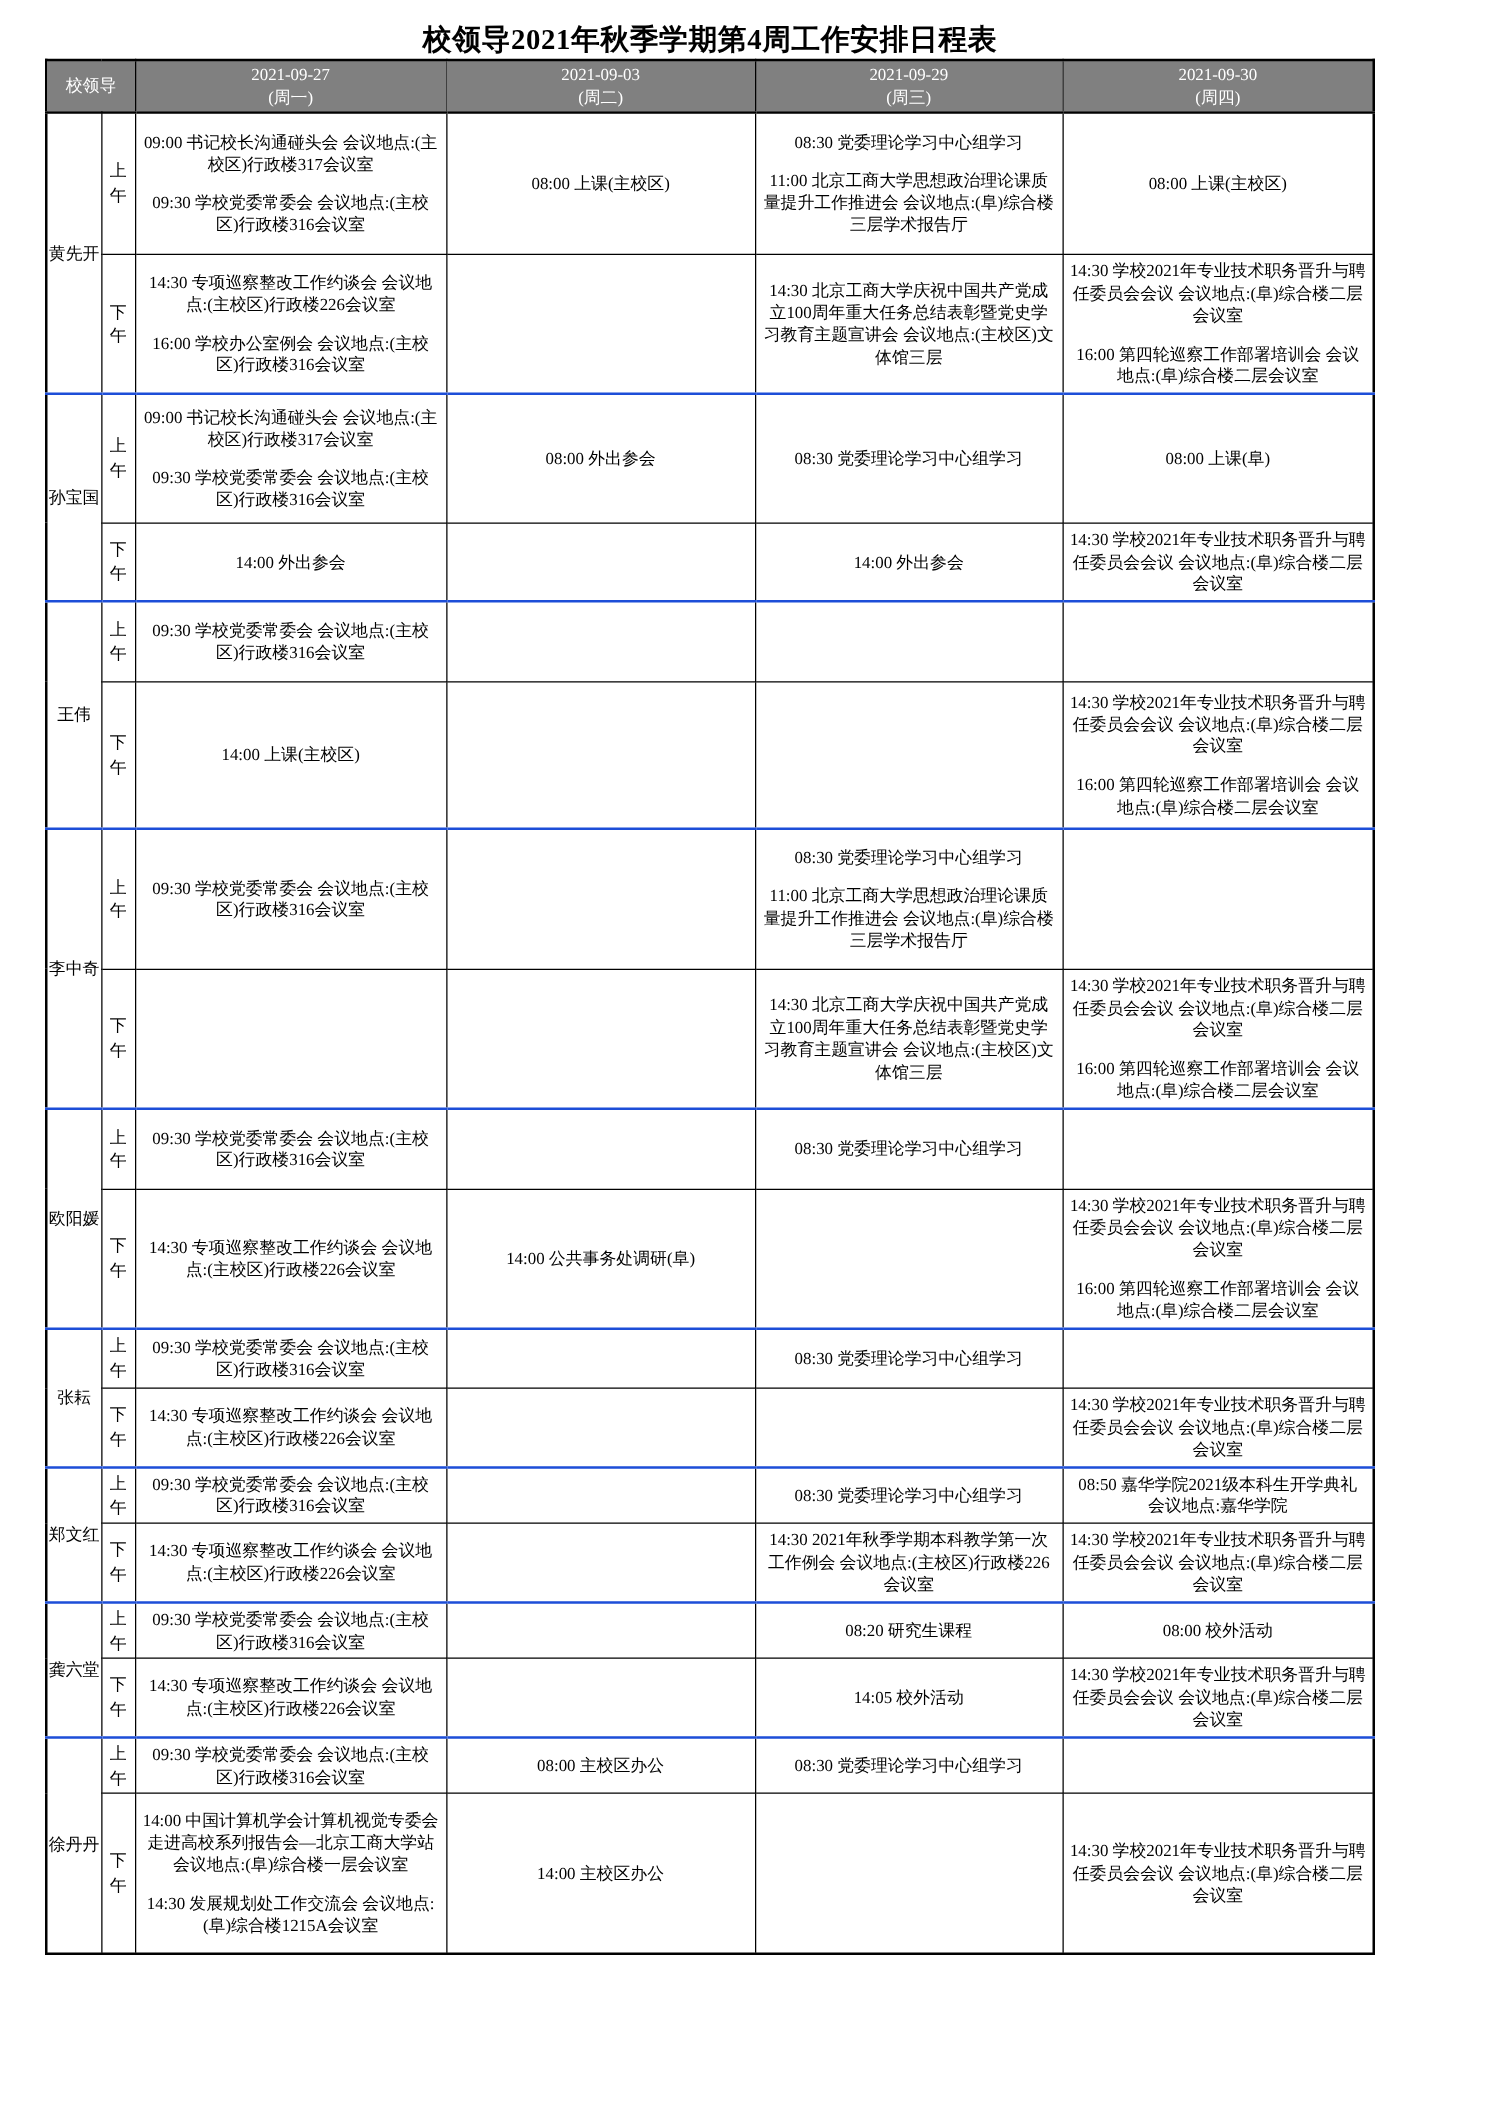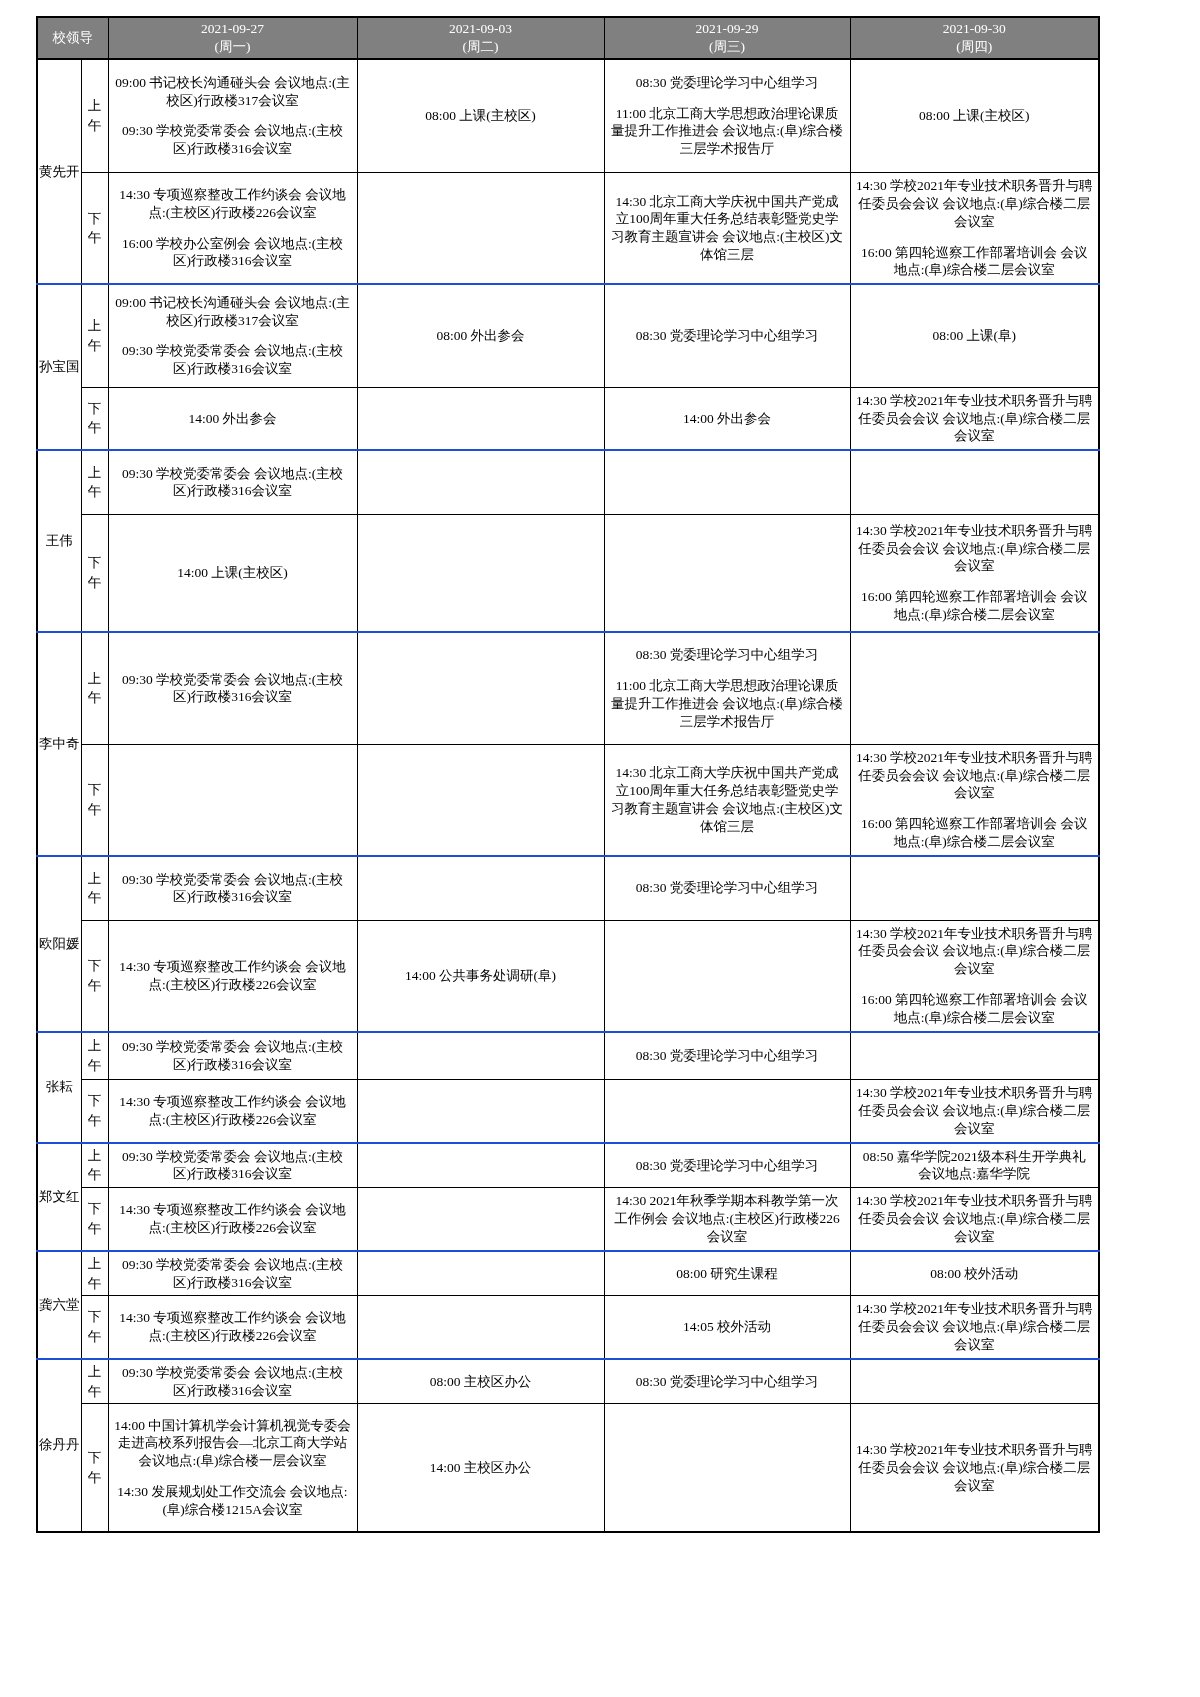--- a/index.html
+++ b/index.html
@@ -55,20 +55,21 @@
     line-height: 1.45;
   }
   td.event-cell { padding: 4px 5px; }
   .event { margin: 0; }
   .event + .event { margin-top: 13px; }
 </style>
 </head>
 <body>
 
 <div class="page">
+  <h1 class="doc-title">校领导2021年秋季学期第4周工作安排日程表</h1>
 
   <table class="schedule">
     <colgroup>
       <col style="width:44px">
       <col style="width:27px">
       <col style="width:249px">
       <col style="width:247px">
       <col style="width:246px">
       <col style="width:249px">
     </colgroup>
@@ -281,21 +282,21 @@
           </td>
         </tr>
         <tr class="group-start" style="height: 44px;">
           <td class="name-cell" rowspan="2">龚六堂</td>
           <td class="ampm-cell">上午</td>
           <td class="event-cell">
             <div class="event">09:30 学校党委常委会 会议地点:(主校区)行政楼316会议室</div>
           </td>
           <td class="event-cell"></td>
           <td class="event-cell">
-            <div class="event">08:00 研究生课程</div>
+            <div class="event">08:20 研究生课程</div>
           </td>
           <td class="event-cell">
             <div class="event">08:00 校外活动</div>
           </td>
         </tr>
         <tr style="height: 58px;">
           <td class="ampm-cell">下午</td>
           <td class="event-cell">
             <div class="event">14:30 专项巡察整改工作约谈会 会议地点:(主校区)行政楼226会议室</div>
           </td>

